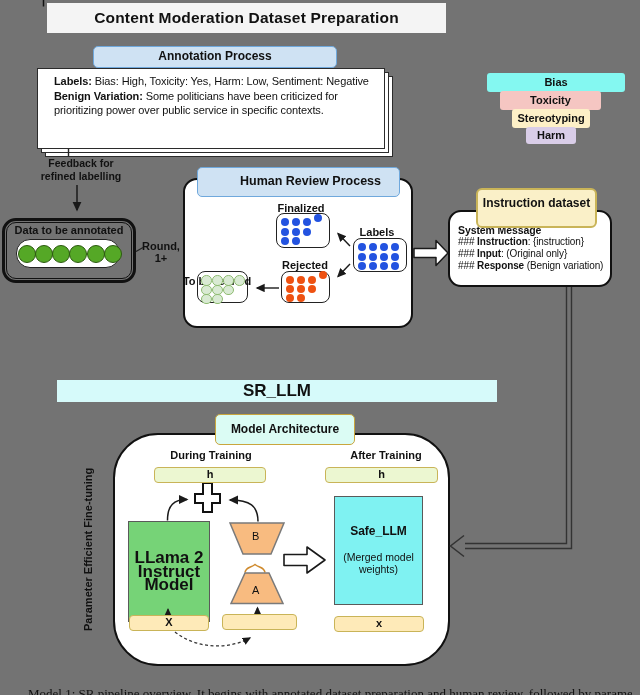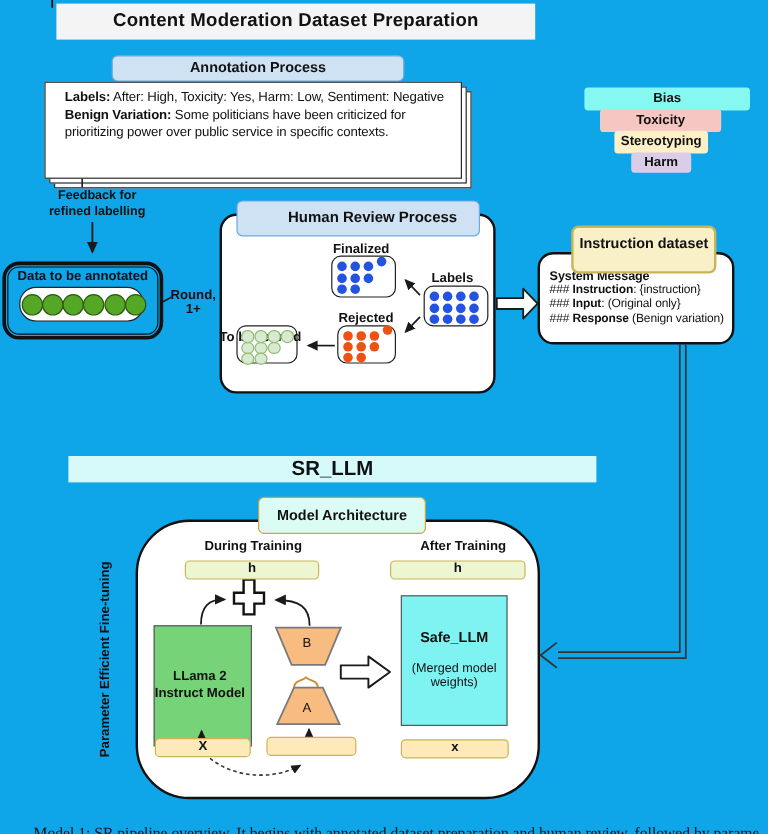--- a/index.html
+++ b/index.html
@@ -1,16 +1,16 @@
 <!DOCTYPE html>
 <html><head>
 <meta charset="utf-8">
 <style>
   html,body{margin:0;padding:0;background:#fff;}
-  #page{position:relative;width:640px;height:695px;background:#0ea5e9;overflow:hidden;
+  #page{position:relative;width:640px;height:695px;background:#737373;overflow:hidden;
         font-family:"Liberation Sans", sans-serif;color:#111;}
   .abs{position:absolute;box-sizing:border-box;}
   .ctr{text-align:center;}
   
   .title-bar{left:47px;top:3px;width:399px;height:30px;background:#f4f4f4;
              font-weight:bold;font-size:15.5px;line-height:30px;letter-spacing:.2px;}
   .blue-tag{background:#cfe2f3;border:1.5px solid #6fa8dc;border-radius:5px;font-weight:bold;}
   .annot-hdr{left:93px;top:46px;width:244px;height:22px;font-size:12px;line-height:19px;z-index:2;}
   .card{left:37px;top:68px;width:348px;height:81px;background:#fff;border:1.5px solid #2b2b2b;z-index:3;
         padding:5px 6px 0 16px;font-size:11px;line-height:14.6px;letter-spacing:-0.1px;}
@@ -40,42 +40,42 @@
             border-radius:5px;font-weight:bold;font-size:12px;line-height:28px;z-index:5;}
   .big-box{left:113px;top:433px;width:337px;height:233px;border:2.5px solid #111;border-radius:45px;background:#fff;z-index:1;}
   .vtext{left:82px;top:464px;height:170px;width:15px;writing-mode:vertical-rl;transform:rotate(180deg);
          font-weight:bold;font-size:11px;white-space:nowrap;text-align:center;z-index:2;}
   .phase{font-weight:bold;font-size:11px;z-index:5;}
   .hbox{height:16px;background:#ecf7d1;border:1.4px solid #c9b458;border-radius:4px;
         font-weight:bold;font-size:11px;line-height:13px;z-index:5;}
   .xbox{height:16px;background:#feeab8;border:1.4px solid #c9b458;border-radius:4px;
         font-weight:bold;font-size:11px;line-height:13px;z-index:5;}
   .llama{left:128px;top:521px;width:82px;height:101px;background:#76d377;border:1.5px solid #5a5a5a;
-         font-weight:bold;font-size:11px;line-height:13.5px;z-index:3;display:flex;align-items:center;justify-content:flex-start;}
+         font-weight:bold;font-size:17px;line-height:13.5px;z-index:3;display:flex;align-items:center;justify-content:flex-start;}
   .safe{left:334px;top:496px;width:89px;height:109px;background:#7ff2f2;border:1.5px solid #5a5a5a;z-index:3;
         font-size:10.5px;line-height:12px;}
   .safe-title{font-weight:bold;font-size:12px;margin-top:28px;margin-bottom:14px;}
   .lora-lbl{font-size:11px;z-index:5;}
   svg.overlay{position:absolute;left:0;top:0;z-index:4;pointer-events:none;}
   .caption{left:28px;top:686px;width:604px;height:9px;overflow:hidden;
            font-family:"Liberation Serif", serif;font-size:13px;line-height:15px;z-index:1;white-space:nowrap;}
 </style>
 </head>
 <body>
 
 <div id="page">
 
   <div class="abs title-bar ctr">Content Moderation Dataset Preparation</div>
 
   <div class="abs blue-tag annot-hdr ctr">Annotation Process</div>
 
   <div class="abs card-sh" style="left:45px;top:76px;"></div>
   <div class="abs card-sh" style="left:41px;top:72px;"></div>
   <div class="abs card">
-    <div><b>Labels:</b><span> After: High, Toxicity: Yes, Harm: Low, Sentiment: Negative</span></div>
+    <div><b>Labels:</b><span> Bias: High, Toxicity: Yes, Harm: Low, Sentiment: Negative</span></div>
     <div><b>Benign Variation:</b><span> Some politicians have been criticized for prioritizing power over public service in specific contexts.</span></div>
   </div>
 
   <div class="abs aspect ctr" style="left: 487px; top: 73px; width: 138px; height: 19px; line-height: 19px; background-color: rgb(132, 248, 241);">Bias</div>
   <div class="abs aspect ctr" style="left: 500px; top: 91px; width: 101px; height: 19px; line-height: 19px; background-color: rgb(245, 198, 194);">Toxicity</div>
   <div class="abs aspect ctr" style="left: 512px; top: 109px; width: 78px; height: 19px; line-height: 19px; background-color: rgb(253, 240, 199);">Stereotyping</div>
   <div class="abs aspect ctr" style="left: 526px; top: 127px; width: 50px; height: 17px; line-height: 17px; background-color: rgb(217, 205, 232); text-align: center;">Harm</div>
 
   <div class="abs feedback ctr">
     <div>Feedback for</div>

